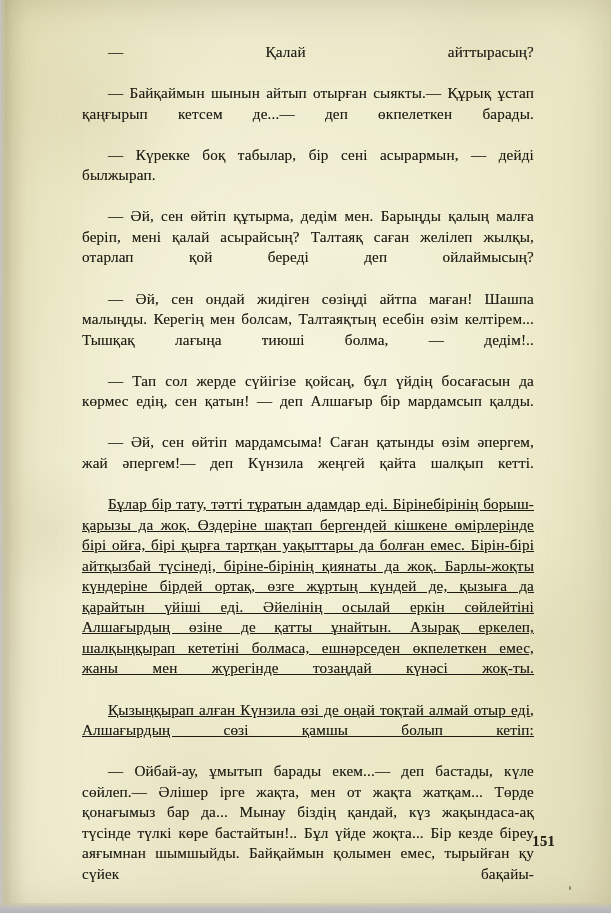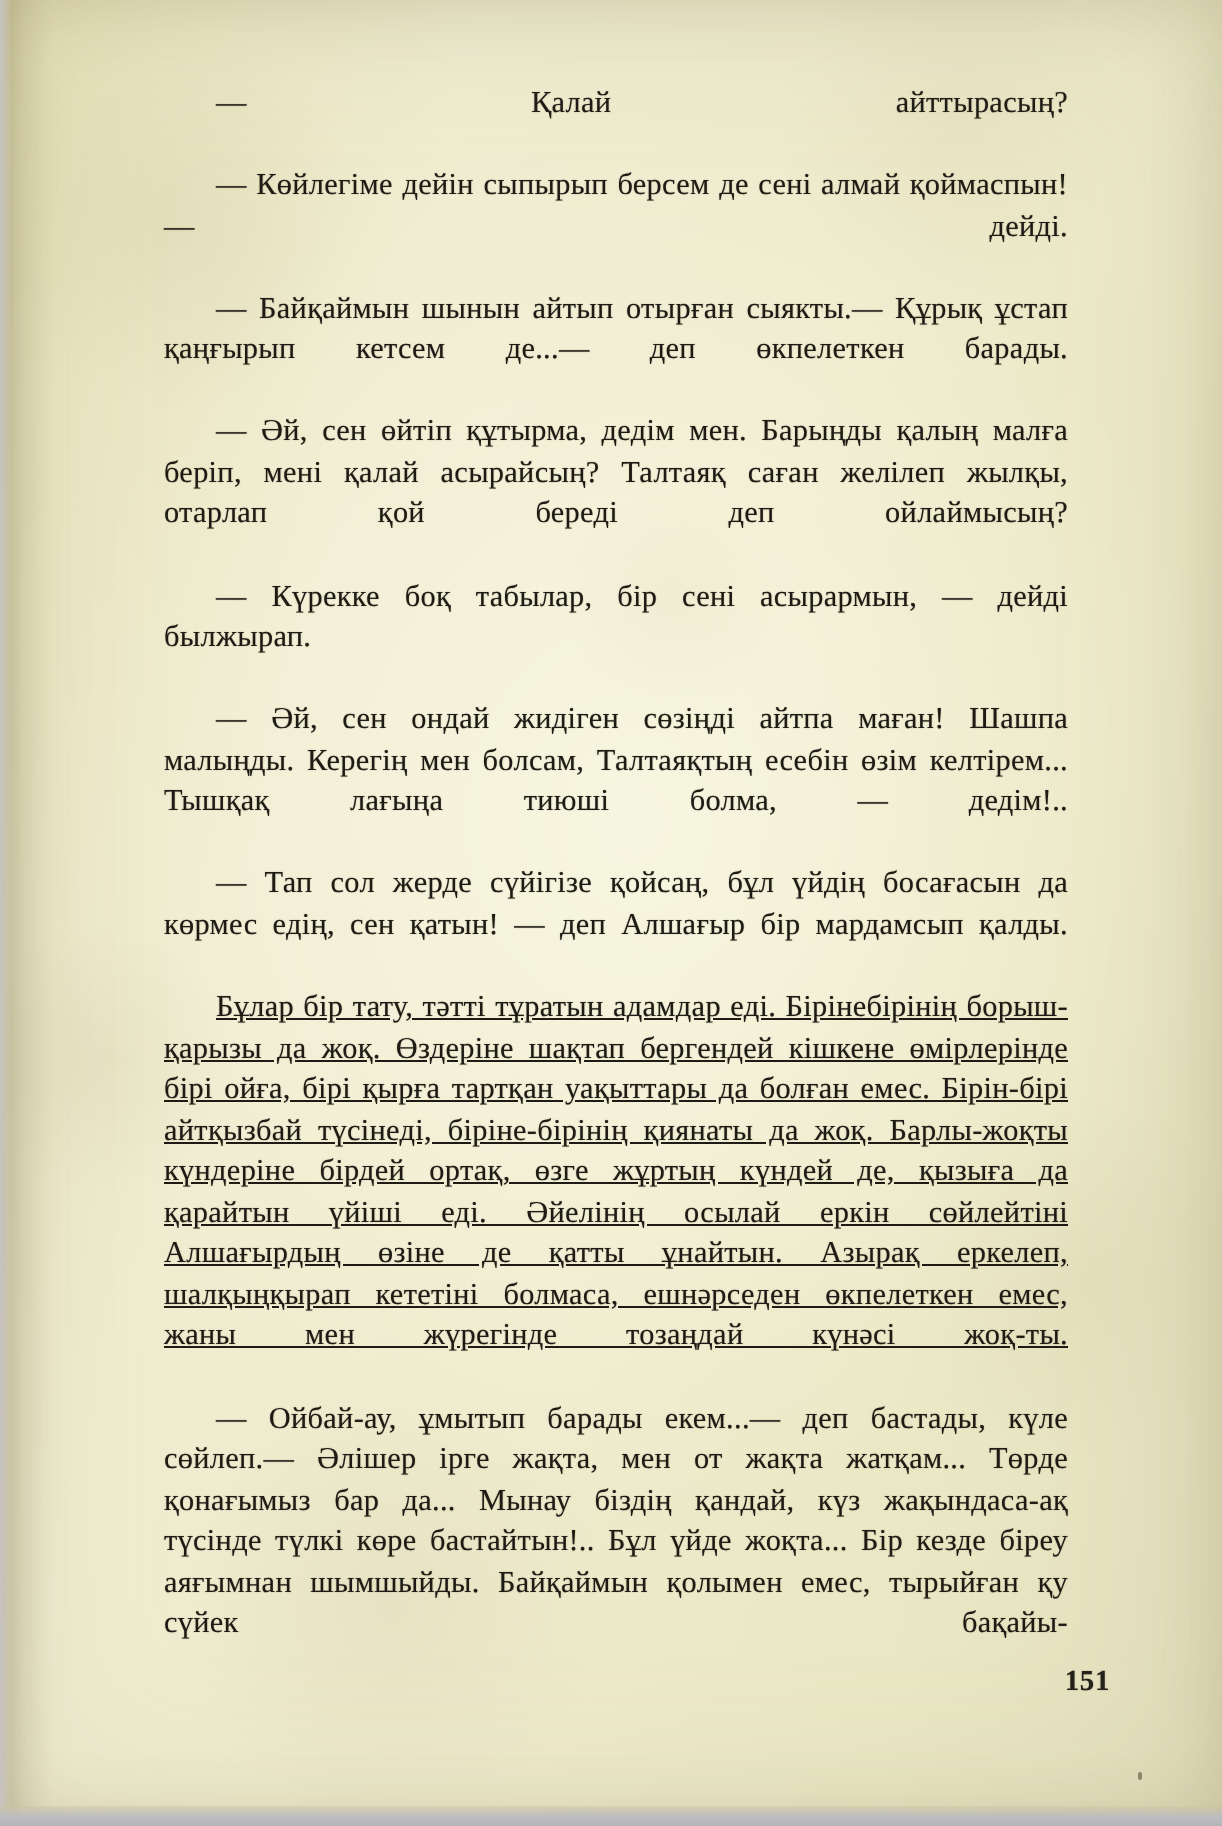--- a/index.html
+++ b/index.html
@@ -145,27 +145,28 @@
 </head>
 <body>
 
 <div id="scan-page">
 
   <div id="paper-grain"></div>
   <div id="gutter-shadow"></div>
 
   <div id="text-column">
     <p class="para dash">— Қалай айттырасың?</p>
-    <p class="para dash">— Көйлегіме дейін сыпырып берсем де сені алмай қоймаспын! — дейді.</p>
     <p class="para dash">— Байқаймын шынын айтып отырған сыякты.— Құрық ұстап қаңғырып кетсем де...— деп өкпелеткен барады.</p>
+    <p class="para dash">— Күрекке боқ табылар, бір сені асырармын, — дейді былжырап.</p>
     <p class="para dash">— Әй, сен өйтіп құтырма, дедім мен. Барыңды қалың малға беріп, мені қалай асырайсың? Талтаяқ саған желілеп жылқы, отарлап қой береді деп ойлаймысың?</p>
-    <p class="para dash">— Күрекке боқ табылар, бір сені асырармын, — дейді былжырап.</p>
     <p class="para dash">— Әй, сен ондай жидіген сөзіңді айтпа маған! Шашпа малыңды. Керегің мен болсам, Талтаяқтың есебін өзім келтірем... Тышқақ лағыңа тиюші болма, — дедім!..</p>
     <p class="para dash">— Тап сол жерде сүйігізе қойсаң, бұл үйдің босағасын да көрмес едің, сен қатын! — деп Алшағыр бір мардамсып қалды.</p>
+    <p class="para dash">— Әй, сен өйтіп мардамсыма! Саған қатынды өзім әпергем, жай әпергем!— деп Күнзила жеңгей қайта шалқып кетті.</p>
     <p class="para indent">Бұлар бір тату, тәтті тұратын адамдар еді. Бірінебірінің борыш-қарызы да жоқ. Өздеріне шақтап бергендей кішкене өмірлерінде бірі ойға, бірі қырға тартқан уақыттары да болған емес. Бірін-бірі айтқызбай түсінеді, біріне-бірінің қиянаты да жоқ. Барлы-жоқты күндеріне бірдей ортақ, өзге жұртың күндей де, қызыға да қарайтын үйіші еді. Әйелінің осылай еркін сөйлейтіні Алшағырдың өзіне де қатты ұнайтын. Азырақ еркелеп, шалқыңқырап кететіні болмаса, ешнәрседен өкпелеткен емес, жаны мен жүрегінде тозаңдай күнәсі жоқ-ты.</p>
+    <p class="para indent">Қызыңқырап алған Күнзила өзі де оңай тоқтай алмай отыр еді, Алшағырдың сөзі қамшы болып кетіп:</p>
     <p class="para dash">— Ойбай-ау, ұмытып барады екем...— деп бастады, күле сөйлеп.— Әлішер ірге жақта, мен от жақта жатқам... Төрде қонағымыз бар да... Мынау біздің қандай, күз жақындаса-ақ түсінде түлкі көре бастайтын!.. Бұл үйде жоқта... Бір кезде біреу аяғымнан шымшыйды. Байқаймын қолымен емес, тырыйған қу сүйек бақайы-</p>
   </div>
 
   <div id="page-number">151</div>
   <div id="ink-speck"></div>
 
   <div id="page-vignette"></div>
   <div id="scan-edge-left"></div>
   <div id="scan-edge-bottom"></div>
 

